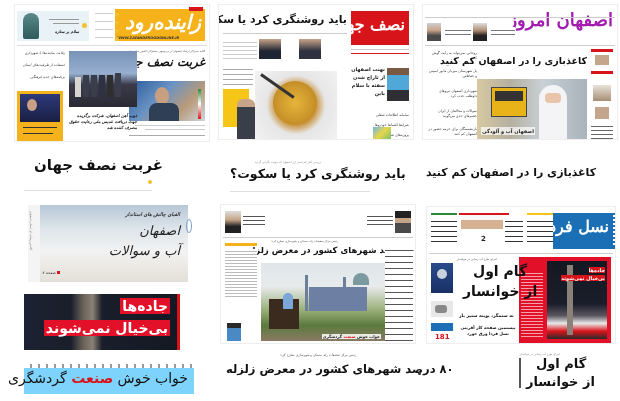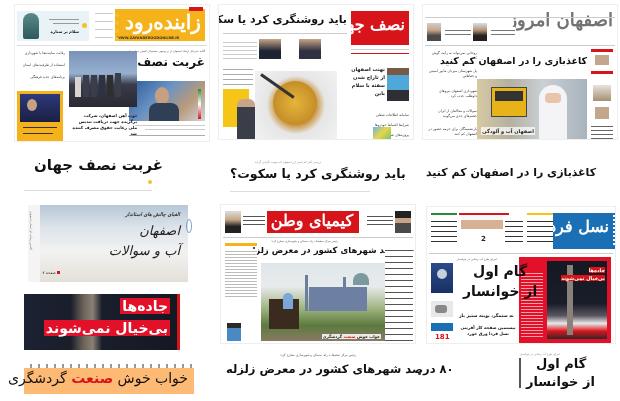--- a/index.html
+++ b/index.html
@@ -10,21 +10,21 @@
 .tiny{font-size:3px;color:#555;line-height:4px}
 .line{background:#ccc;height:1px}
 .photo{position:absolute;overflow:hidden}
 .red{color:#d8141b}
 .col-text{position:absolute;font-size:3.5px;line-height:5px;color:#333;overflow:hidden}
 .dot{display:inline-block;width:5px;height:5px;border-radius:50%;background:#f2c12e}
 </style>
 </head>
 <body>
 
-<div class="paper" style="left:14px;top:4px;width:196px;height:138px;">
+<div class="paper" style="left:14px;top:4px;width:196px;height:138px;font-style:italic;">
 
   <div class="abs" style="right:4px;top:4px;width:90px;height:32px;background:#f5b21b;">
     <div class="abs fs" style="right:4px;top:1px;font-size:20px;color:#fff;font-family:'DejaVu Serif',serif;">زاینده‌رود</div>
     <div class="abs" style="left:2px;bottom:1px;font-size:3.5px;color:#333;font-weight:bold;direction:ltr;">WWW.ZAYANDEROODONLINE.IR</div>
     <div class="abs" style="right:2px;top:-2px;width:14px;height:4px;background:#d8141b;"></div>
   </div>
 
   <div class="abs" style="left:2px;top:6px;width:72px;height:30px;background:#e8f2f7;">
     <div class="abs" style="left:6px;top:2px;width:16px;height:26px;background:linear-gradient(#5a8a8a,#2d5a5a);border-radius:8px 8px 2px 2px;"></div>
     <div class="abs fs" style="right:10px;top:18px;font-size:4px;">سلام بر ستاره</div>
@@ -103,21 +103,21 @@
 
   <div class="abs fs" style="right:28px;top:60px;width:36px;font-size:5px;line-height:8px;white-space:normal;text-align:right;">نهنت اصفهان از تاراج شدن سفته با سلام باین</div>
   <div class="abs" style="right:4px;top:60px;width:22px;height:36px;background:linear-gradient(#fff 0 8%,#7a5a44 8% 28%,#4fa8d8 28% 70%,#2e2e34 70%);"></div>
   <div class="col-text" style="right:4px;top:108px;width:60px;">سامانه اطلاعات شغلی</div>
   <div class="col-text" style="right:4px;top:118px;width:60px;">شرایط اقساط خودروها</div>
   <div class="col-text" style="right:4px;top:128px;width:60px;">پروژه‌های عمرانی</div>
   <div class="abs" style="right:22px;top:122px;width:18px;height:12px;background:linear-gradient(135deg,#6ab6e6,#e8d64a,#7ac36a);"></div>
 </div>
 
 <div class="paper" style="left:422px;top:4px;width:196px;height:136px;">
-  <div class="abs fs red" style="right:4px;top:4px;font-size:18px;color:#737373;font-family:'DejaVu Serif',serif;">اصفهان امروز</div>
+  <div class="abs fs red" style="right:4px;top:4px;font-size:18px;color:#a21caf;font-family:'DejaVu Serif',serif;">اصفهان امروز</div>
   <div class="abs line" style="left:2px;right:2px;top:12px;"></div>
   <div class="abs" style="left:4px;top:18px;width:14px;height:18px;background:linear-gradient(#cfcfcf,#c9a589 40%,#4a4a4a 70%);"></div>
   <div class="abs" style="left:50px;top:18px;width:14px;height:18px;background:linear-gradient(#ddd,#b49276 40%,#222 70%);"></div>
   <div class="col-text" style="left:22px;top:22px;width:26px;height:10px;background:repeating-linear-gradient(#fff 0 3px,#777 3px 4px);"></div>
   <div class="col-text" style="left:68px;top:22px;width:24px;height:10px;background:repeating-linear-gradient(#fff 0 3px,#777 3px 4px);"></div>
   <div class="abs line" style="left:2px;right:2px;top:40px;"></div>
   <div class="abs fs" style="right:30px;top:50px;font-size:9.5px;">کاغذبازی را در اصفهان کم کنید</div>
 
   <div class="photo" style="right:30px;top:74px;width:110px;height:60px;background:linear-gradient(90deg,#d7c9a2 0%,#b5b0a0 30%,#c9d0d6 60%,#a9b3bb 100%);">
     <div class="abs" style="left:14px;top:8px;width:36px;height:30px;background:#e8b318;border:1px solid #444;"></div>
@@ -165,33 +165,30 @@
   </div>
   <div class="abs" style="right:-4px;top:14px;width:6px;height:14px;border-radius:50%;border:1px solid #7da1c9;"></div>
 </div>
 
 <div class="abs" style="left:24px;top:294px;width:156px;height:56px;background:linear-gradient(90deg,#1c2233 0%,#1a1e2a 30%,#6a6258 38%,#8a8076 44%,#1a1e2a 50%,#141823 100%);">
   <div class="abs" style="right:0;top:0;width:3px;height:56px;background:#d8141b;"></div>
   <div class="abs fs" style="right:10px;top:4px;font-size:14px;color:#fff;background:#e3102a;padding:0 2px;">جاده‌ها</div>
   <div class="abs fs" style="right:10px;top:26px;font-size:14px;color:#fff;background:#e3102a;padding:0 2px;">بی‌خیال نمی‌شوند</div>
 </div>
 
-<div class="abs" style="left:24px;top:364px;width:170px;height:30px;background:#fdba74;">
+<div class="abs" style="left:24px;top:364px;width:170px;height:30px;background:#7dd3fc;">
   <div class="abs" style="left:0;right:0;top:0;height:4px;background:repeating-linear-gradient(90deg,#fff 0 6px,#999 6px 8px);"></div>
   <div class="abs fs" style="right:6px;top:6px;font-size:14px;font-weight:normal;">
     <span>خواب خوش</span>
     <span class="red" style="font-weight:bold;">صنعت</span>
     <span>گردشگری</span>
   </div>
 </div>
 
 <div class="paper" style="left:220px;top:204px;width:196px;height:140px;">
-  <div class="abs" style="left:46px;top:6px;width:92px;height:22px;background:#d8141b;">
-    <div class="abs fs" style="right:6px;top:0;font-size:16px;color:#fff;font-family:'DejaVu Serif',serif;">کیمیای وطن</div>
-  </div>
   <div class="abs" style="left:4px;top:6px;width:16px;height:22px;background:linear-gradient(#ddd,#c6a587 40%,#222 70%);"></div>
   <div class="col-text" style="left:22px;top:8px;width:22px;height:14px;background:repeating-linear-gradient(#fff 0 3px,#555 3px 4px);"></div>
   <div class="abs" style="right:4px;top:6px;width:16px;height:22px;background:linear-gradient(#222 0 30%,#c6a587 30% 55%,#4a4a4a 55%);"></div>
   <div class="col-text" style="right:22px;top:8px;width:26px;height:14px;background:repeating-linear-gradient(#fff 0 3px,#555 3px 4px);"></div>
   <div class="abs line" style="left:2px;right:2px;top:32px;"></div>
   <div class="abs tiny" style="left:50px;top:34px;font-size:2.8px;white-space:nowrap;">رئیس مرکز تحقیقات راه، مسکن و شهرسازی مطرح کرد:</div>
   <div class="abs fs" style="left:26px;top:40px;font-size:8.5px;">۸۰ درصد شهرهای کشور در معرض زلزله</div>
 
   <div class="photo" style="left:40px;top:58px;width:124px;height:78px;background:linear-gradient(180deg,#dfe6ea 0%,#e8ebec 30%,#9ab07a 60%,#5c7a3e 80%,#8a7a64 100%);">
     <div class="abs" style="left:44px;top:12px;width:3px;height:36px;background:#6b7f9a;"></div>

